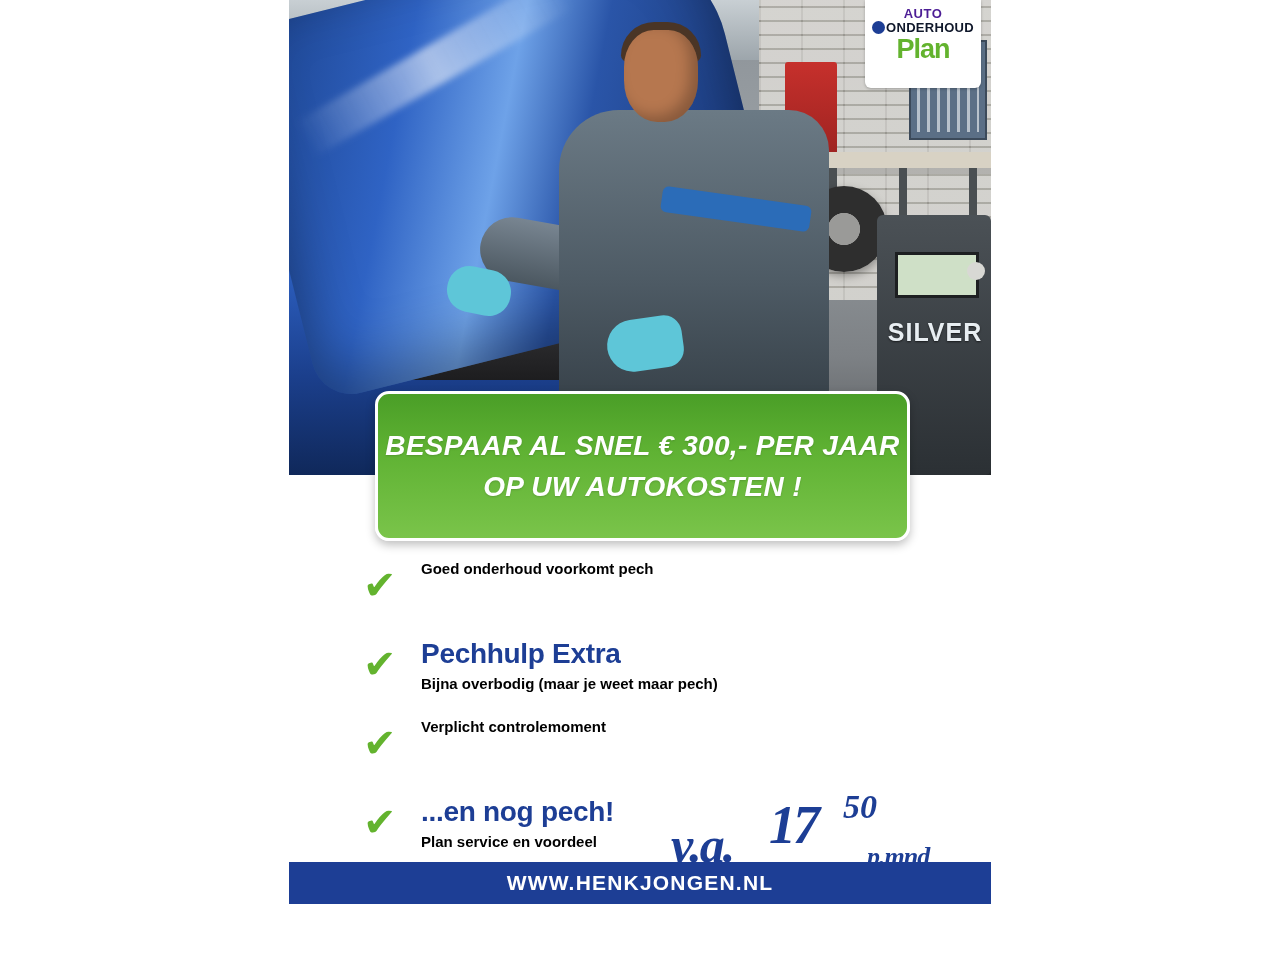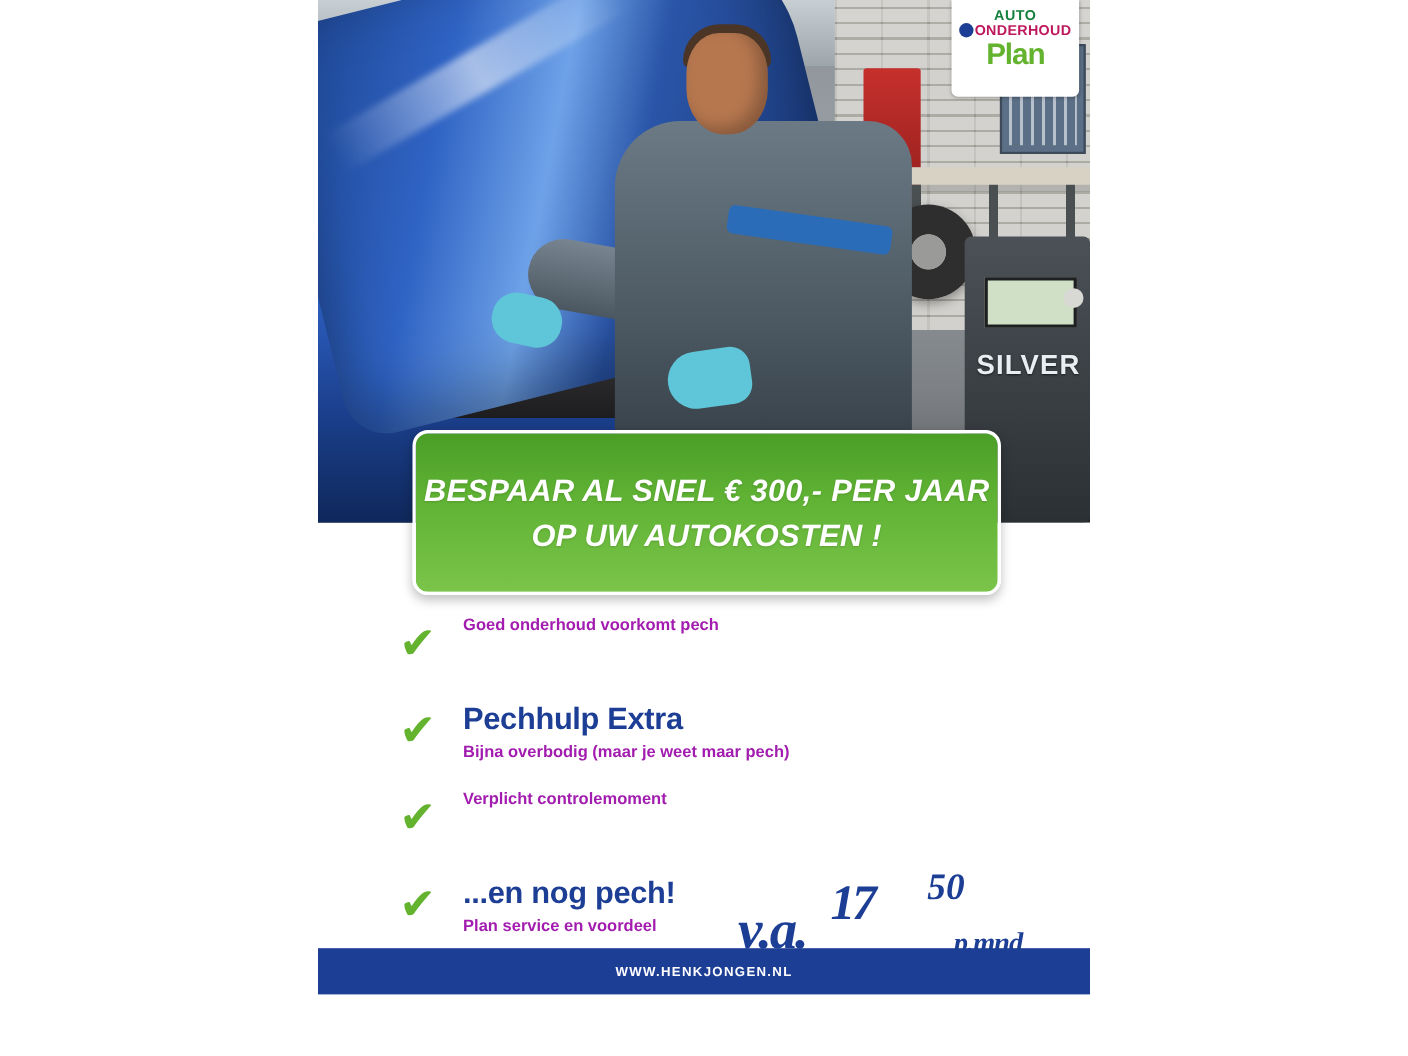--- a/index.html
+++ b/index.html
@@ -221,25 +221,25 @@
   .logo-box{
     position:absolute; right: 10px; top: 0px;
     width:116px; height: 88px;
     background:#ffffff;
     border-radius: 0 0 6px 6px;
     box-shadow: 0 1px 3px rgba(0,0,0,.25);
     text-align:center;
   }
   .logo-auto{
     margin-top:6px;
-    color:#15803d; font-weight:700; font-size:13px; letter-spacing:.5px;
+    color:#4c1d95; font-weight:700; font-size:13px; letter-spacing:.5px;
     font-family:"Liberation Sans", sans-serif;
   }
   .logo-onderhoud{
-    color:#be185d; font-weight:700; font-size:13px; letter-spacing:.3px;
+    color:#0f172a; font-weight:700; font-size:13px; letter-spacing:.3px;
     position:relative; display:block; margin-top:-1px;
   }
   .logo-onderhoud .dot{
     display:inline-block; width:13px;height:13px;border-radius:50%;
     background:#1d3e95; color:#fff; font-size:9px; line-height:13px;
     vertical-align:-2px; margin-right:1px;
   }
   .logo-plan{
     color:#63b32e; font-weight:700; font-size:27px; line-height:28px;
     letter-spacing:-1px;
@@ -290,43 +290,43 @@
   }
   .feature-title{
     color:#1d3e95;
     font-family:"Liberation Sans", sans-serif;
     font-weight:700;
     font-size:28px;
     line-height:32px;
     letter-spacing:-.3px;
   }
   .feature-sub{
-    color:#a21caf;
+    color:#000000;
     font-family:"Liberation Sans", sans-serif;
     font-weight:700;
     font-size:15px;
     line-height:20px;
     margin-top:4px;
   }
 
   
   .price{
     position:absolute; left:382px; top:780px;
     width:280px; height:120px;
     color:#1d3e95;
     font-family:Liberation Serif, serif;
   }
   .price-va{
     position:absolute; left:0; top:36px;
     font-size:50px; font-weight:700; font-style:italic;
     letter-spacing:-2px;
   }
   .price-main{
-    position:absolute; left:84px; top:14px;
-    font-size:45px; font-weight:700; font-style:italic;
+    position:absolute; left:98px; top:14px;
+    font-size:54px; font-weight:700; font-style:italic;
     letter-spacing:-3px;
   }
   .price-cents{
     position:absolute; left:172px; top:8px;
     font-size:34px; font-weight:700; font-style:italic;
   }
   .price-comma{
     position:absolute; left:160px; top:44px;
     font-size:54px; font-weight:700; font-style:italic;
   }
@@ -347,21 +347,21 @@
   .footer{
     position:absolute; left:0; bottom:56px;
     width:702px; height:42px;
     background:#1d3e95;
     display:flex; align-items:center; justify-content:center;
   }
   .footer-text{
     color:#ffffff;
     font-family:"Liberation Sans", sans-serif;
     font-weight:700;
-    font-size:12px;
+    font-size:21px;
     letter-spacing:1.2px;
   }
 </style>
 </head>
 <body>
 
 <div id="poster">
 
   <div class="photo">
     <div class="wall"></div>

